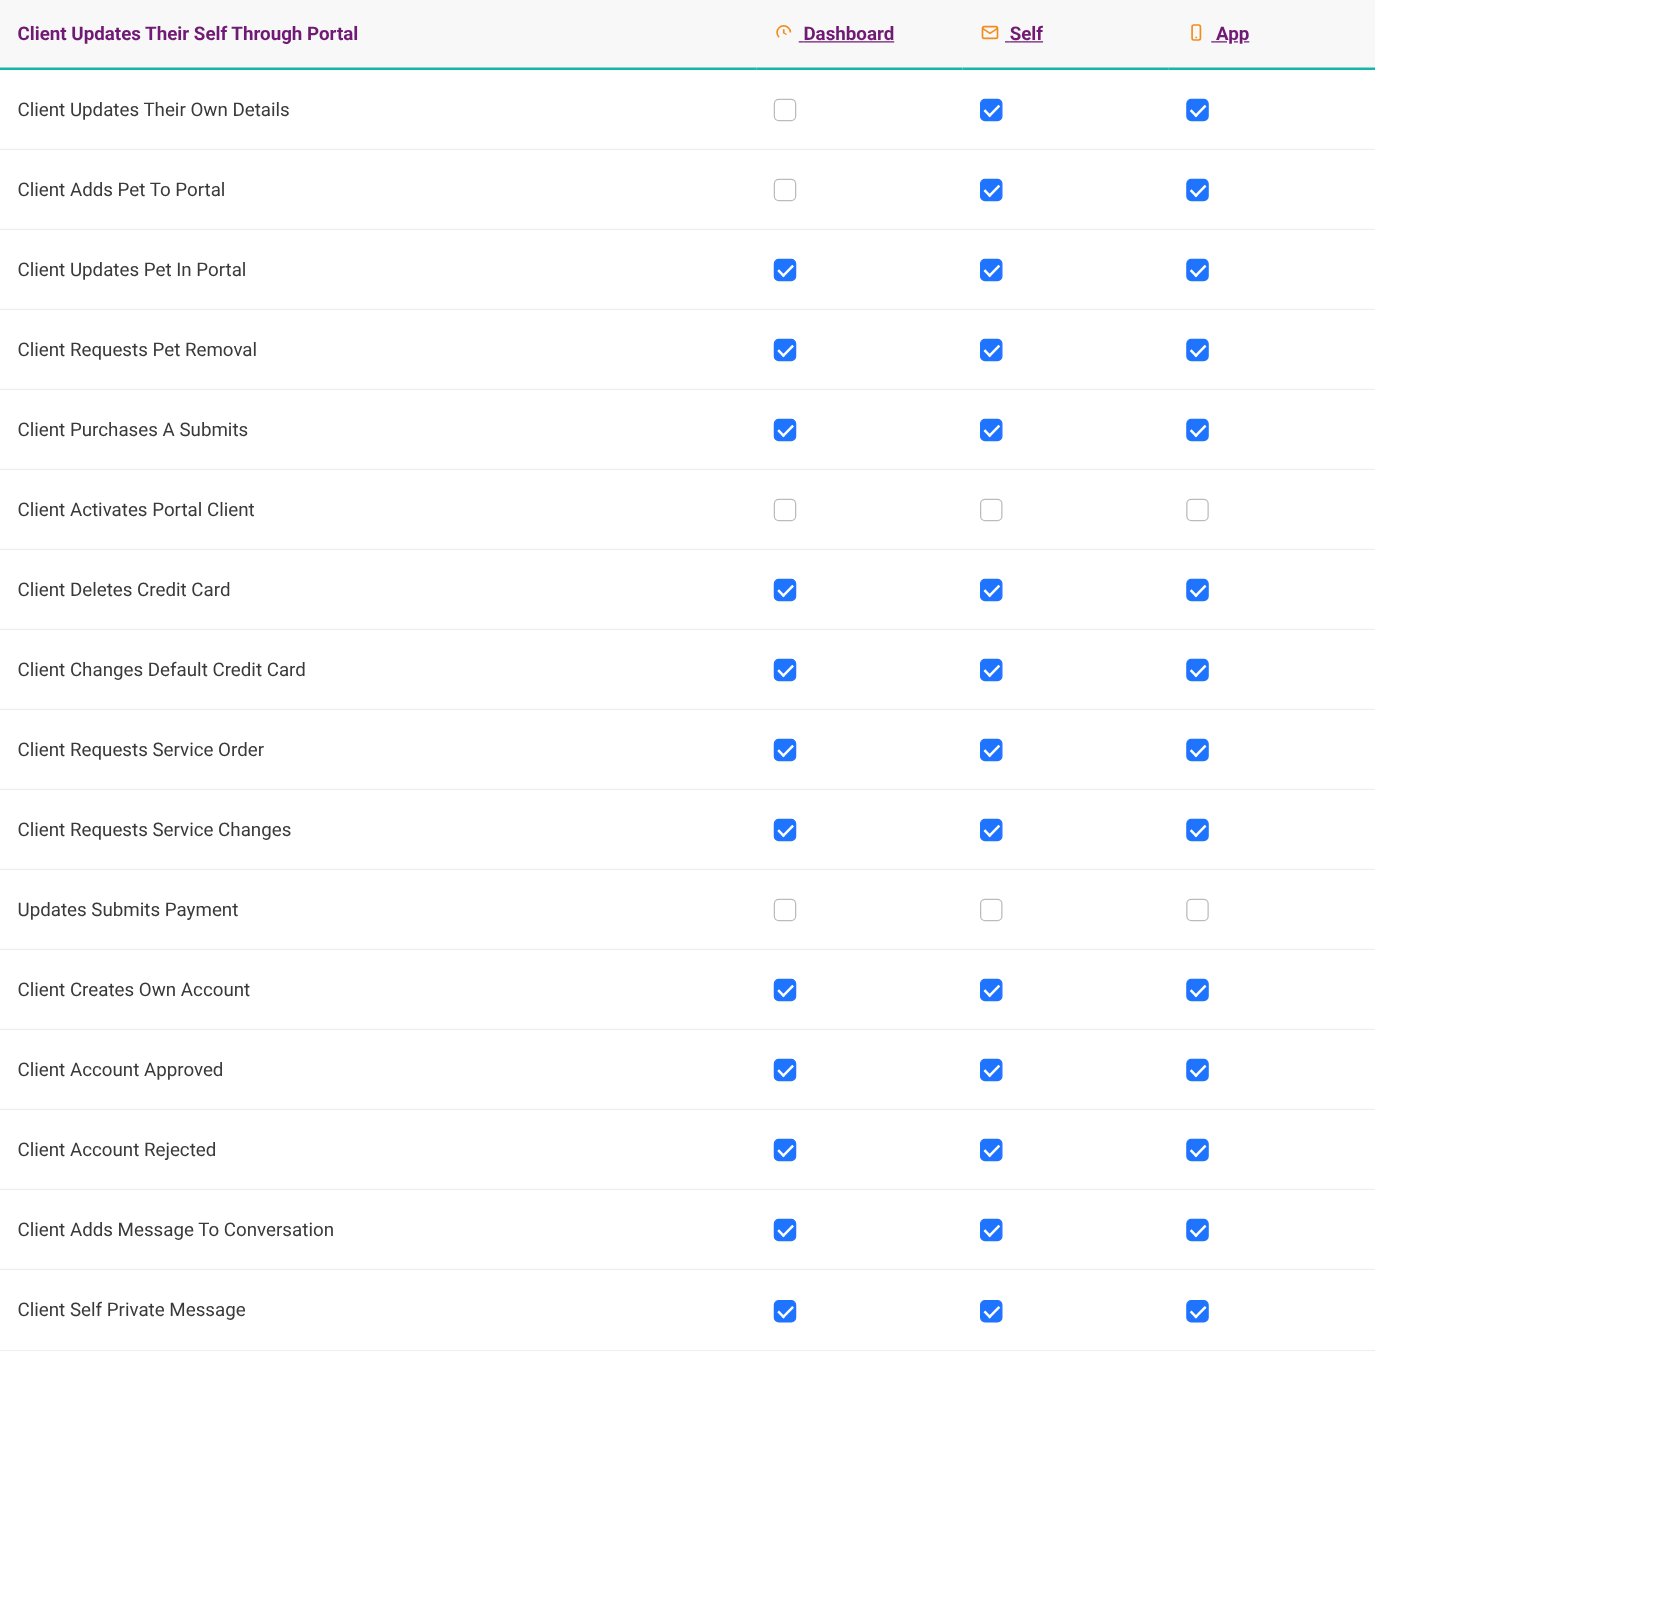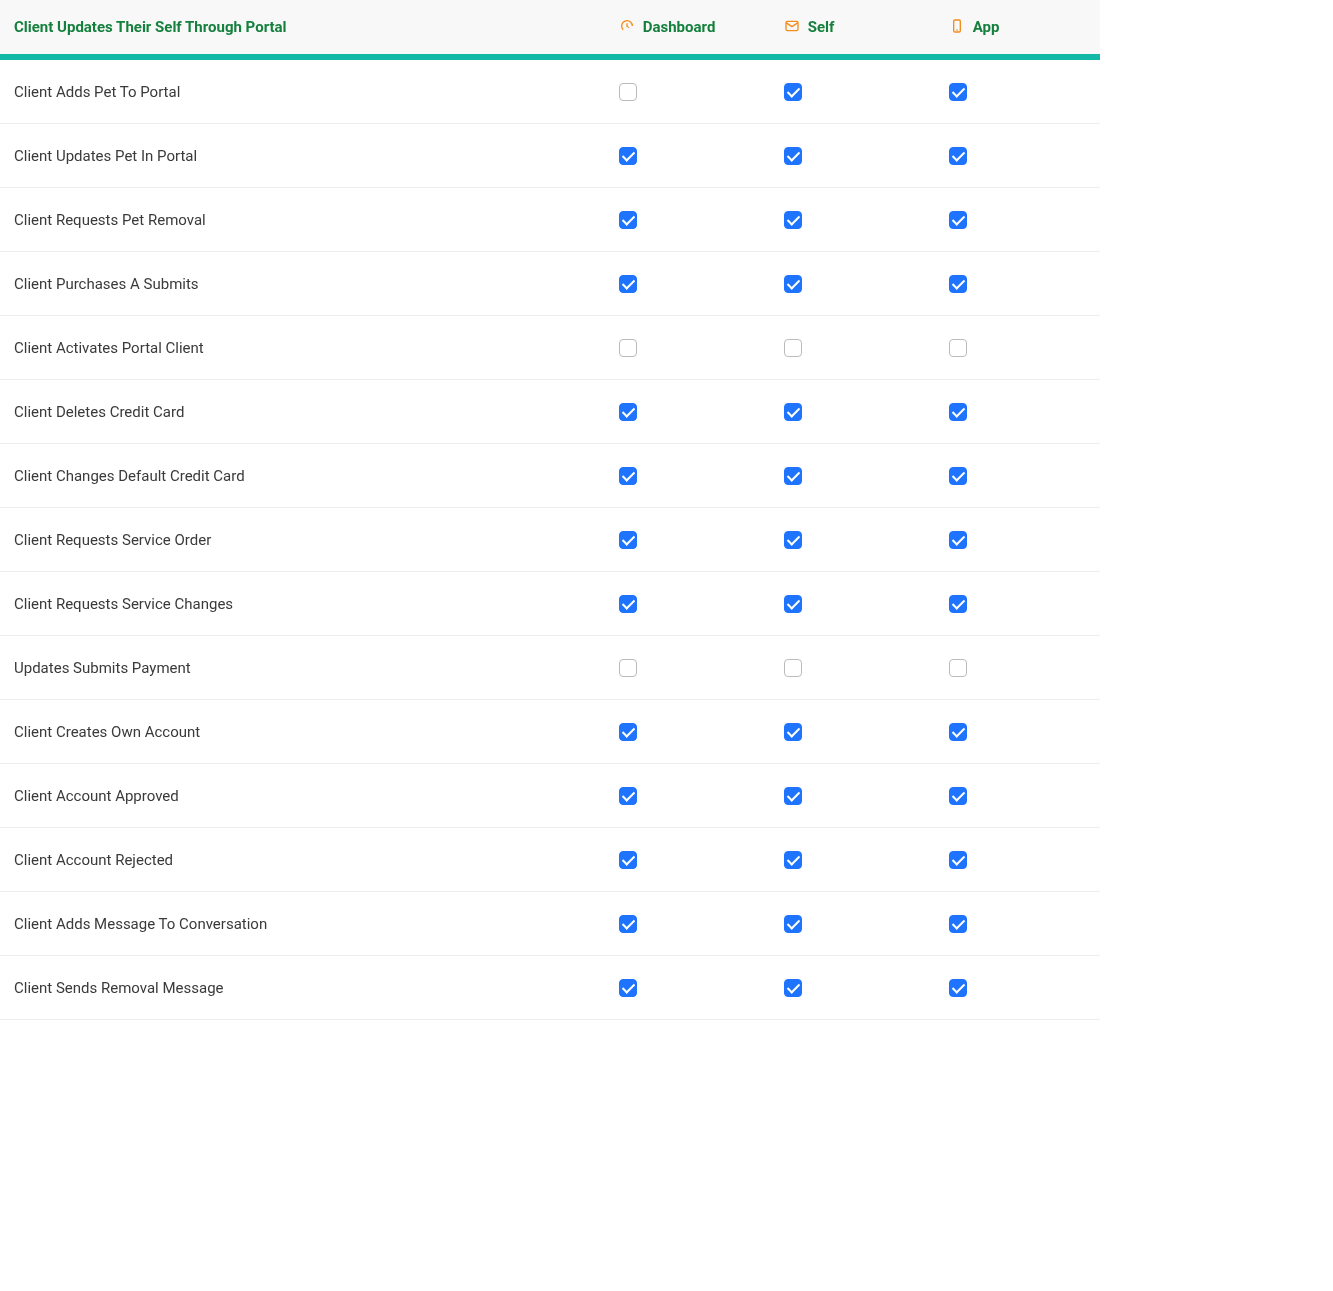--- a/index.html
+++ b/index.html
@@ -15,30 +15,31 @@
   }
   .table {
     width: 1100px;
     border-collapse: collapse;
     table-layout: fixed;
   }
   .table thead th {
     background: #f8f8f8;
     text-align: left;
     font-weight: 700;
-    color: #15803d;
+    color: #701a75;
     padding: 18px 14px;
-    border-bottom: 6px solid #14b8a6;
+    border-bottom: 2px solid #14b8a6;
     font-size: 15px;
   }
   .table thead th.col-label {
     width: 55%;
   }
   .table thead th.col-check {
     width: 15%;
+    text-decoration: underline;
   }
   .table tbody td {
     padding: 22px 14px;
     border-bottom: 1px solid #eee;
     vertical-align: middle;
     color: #3a3a3a;
   }
   .header-icon {
     display: inline-block;
     vertical-align: -2px;
@@ -110,20 +111,26 @@
           <svg viewBox="0 0 24 24" fill="none" stroke="currentColor" stroke-width="2">
               <rect x="7" y="3" width="10" height="18" rx="2"></rect>
               <line x1="11" y1="18" x2="13" y2="18"></line>
             </svg>
         </span>
         <span>App</span>
       </th>
     </tr>
   </thead>
   <tbody id="rows-body">
+  <tr>
+        <td>Client Updates Their Own Details</td>
+        <td><input type="checkbox" class="checkbox" style=""></td>
+        <td><input type="checkbox" class="checkbox" checked="" style=""></td>
+        <td><input type="checkbox" class="checkbox" checked="" style=""></td>
+      </tr>
       <tr>
         <td>Client Adds Pet To Portal</td>
         <td><input type="checkbox" class="checkbox" style=""></td>
         <td><input type="checkbox" class="checkbox" checked="" style=""></td>
         <td><input type="checkbox" class="checkbox" checked="" style=""></td>
       </tr>
       <tr>
         <td>Client Updates Pet In Portal</td>
         <td><input type="checkbox" class="checkbox" checked="" style=""></td>
         <td><input type="checkbox" class="checkbox" checked="" style=""></td>
@@ -195,19 +202,19 @@
         <td><input type="checkbox" class="checkbox" checked="" style=""></td>
         <td><input type="checkbox" class="checkbox" checked="" style=""></td>
       </tr>
       <tr>
         <td>Client Adds Message To Conversation</td>
         <td><input type="checkbox" class="checkbox" checked="" style=""></td>
         <td><input type="checkbox" class="checkbox" checked="" style=""></td>
         <td><input type="checkbox" class="checkbox" checked="" style=""></td>
       </tr>
       <tr>
-        <td>Client Sends Removal Message</td>
+        <td>Client Self Private Message</td>
         <td><input type="checkbox" class="checkbox" checked="" style=""></td>
         <td><input type="checkbox" class="checkbox" checked="" style=""></td>
         <td><input type="checkbox" class="checkbox" checked="" style=""></td>
       </tr>
     </tbody>
 </table>
 
 </body></html>

